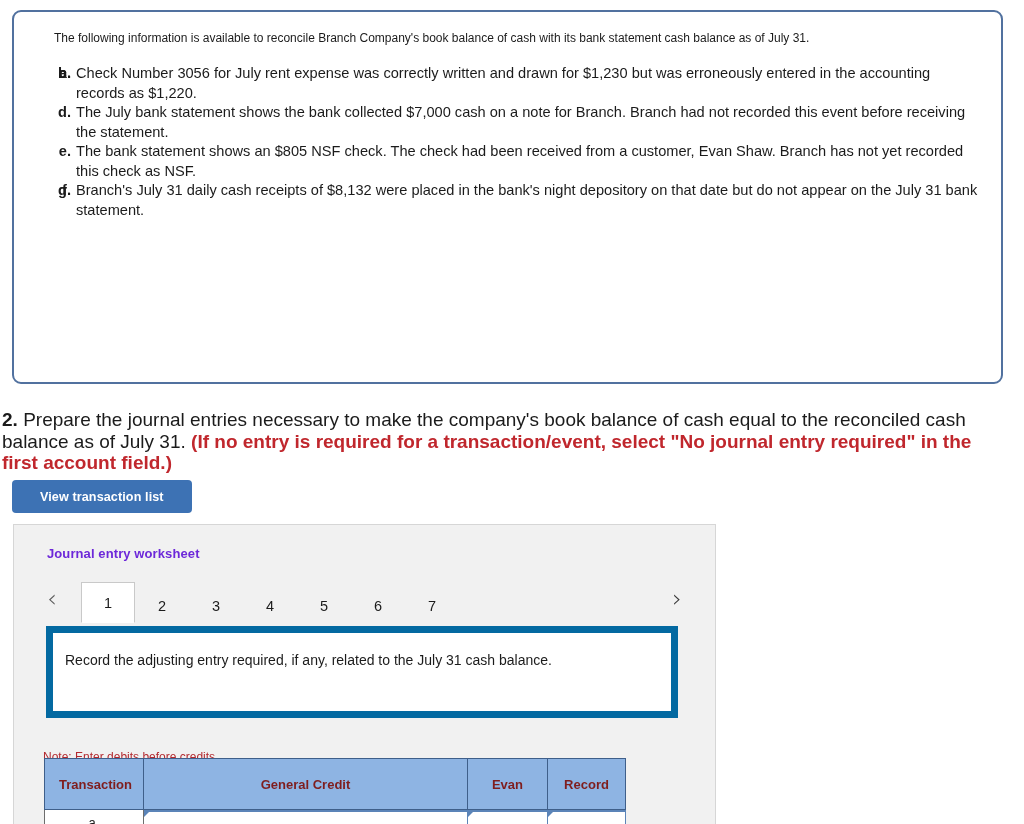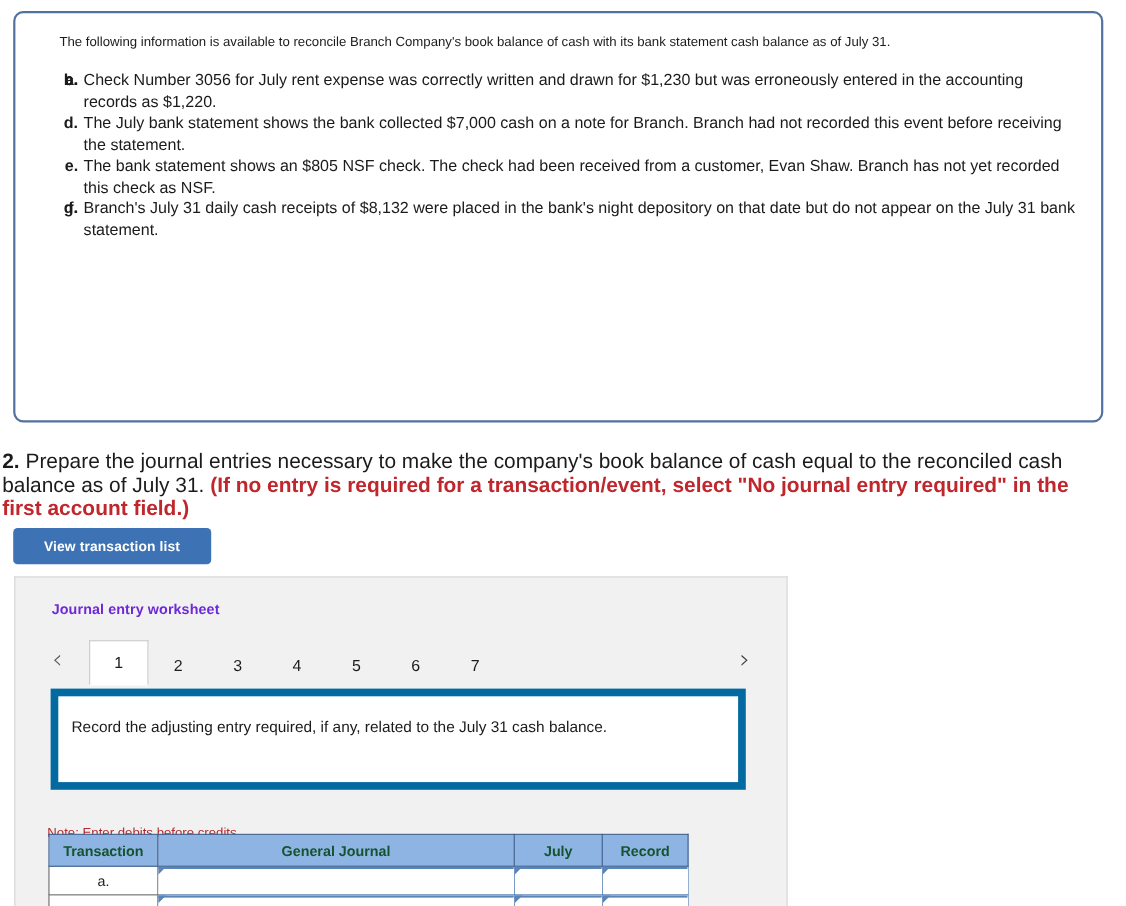--- a/index.html
+++ b/index.html
@@ -100,22 +100,22 @@
     font-size:12px;color:#b3292f;font-weight:400;margin-top:24px;
   }
 
   
   .jtable{
     position:absolute;left:44px;top:758px;width:582px;
     border-collapse:collapse;table-layout:fixed;
   }
   .jtable th{
     background:#8eb4e3;border:1px solid #3f5f8a;
-    font-size:13px;font-weight:bold;color:#14532d;
-    height:22px;padding:3px;text-align:center;
+    font-size:13px;font-weight:bold;color:#7f1d1d;
+    height:22px;padding:14px;text-align:center;
   }
   .jtable td{
     border:1px solid #6d6d6d;height:25px;padding:0;background:#fff;
     font-size:13px;text-align:center;vertical-align:middle;
   }
   .cell-input{
     position:relative;padding:0;border:1px solid #5b84b8 !important;
     background:#fff;height:25px;
   }
   .cell-input::before{
@@ -201,22 +201,22 @@
 <table class="jtable">
   <colgroup>
     <col class="col-trans">
       <col class="col-gj">
       <col class="col-deb">
       <col class="col-cred">
   </colgroup>
   <thead>
     <tr>
       <th>Transaction</th>
-      <th>General Journal</th>
-      <th>July</th>
+      <th>General Credit</th>
+      <th>Evan</th>
       <th>Record</th>
     </tr>
   </thead>
   <tbody>
     <tr>
       <td>a.</td>
       <td class="cell-input"></td>
       <td class="cell-input"></td>
       <td class="cell-input"></td>
     </tr>

